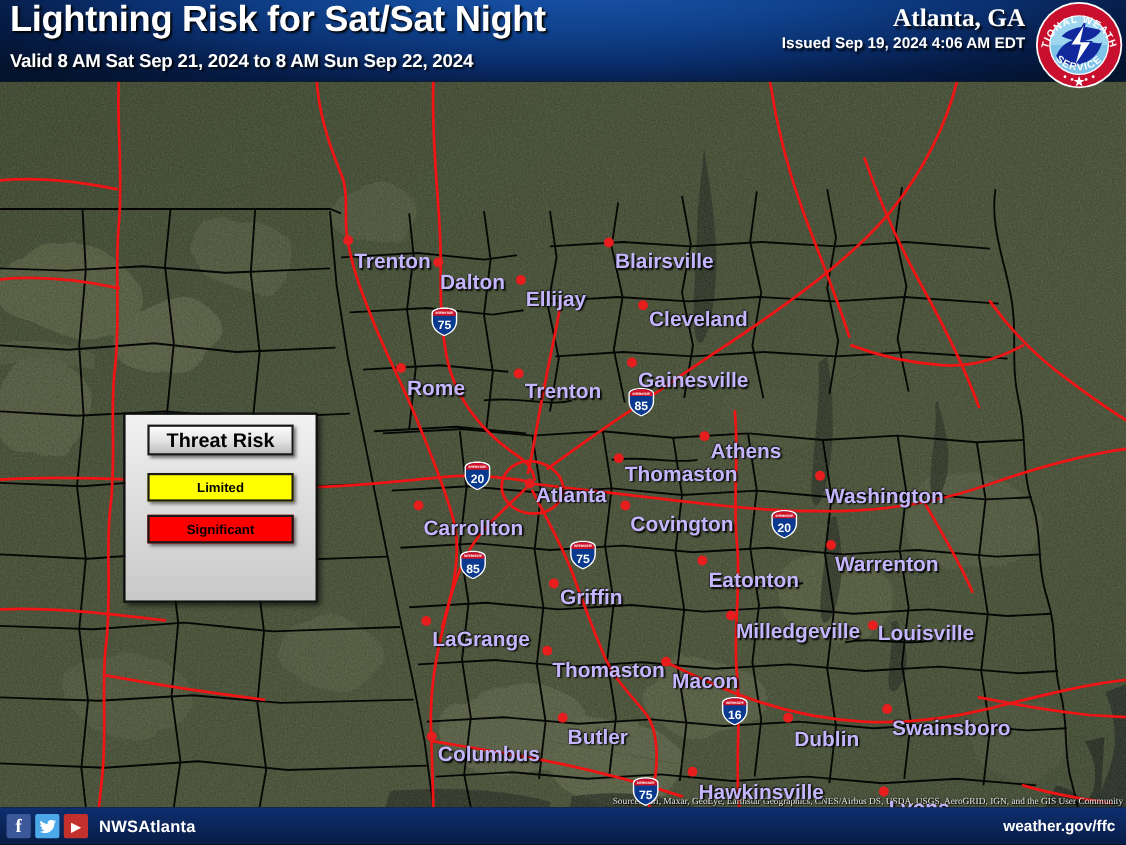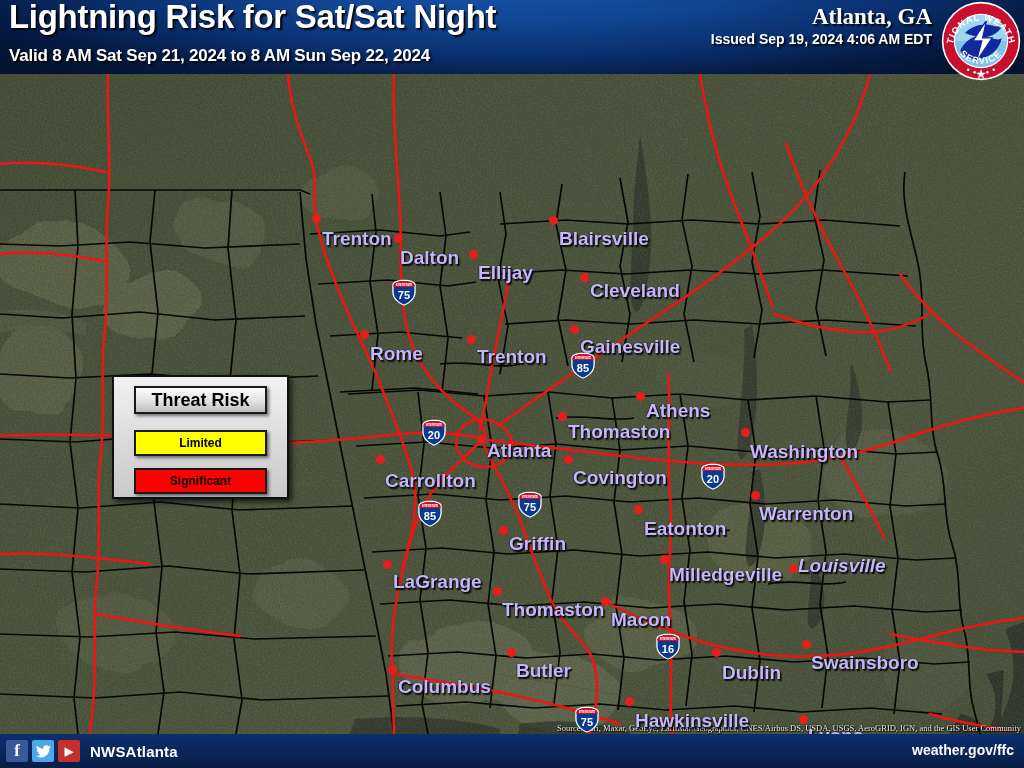--- a/index.html
+++ b/index.html
@@ -95,21 +95,21 @@
   .shield {
     position: absolute;
     width: 26px; height: 27px;
     z-index: 16;
   }
 
   
   #legend {
     position: absolute;
     left: 112px; top: 301px;
-    width: 177px; height: 124px;
+    width: 177px; height: 173px;
     background: linear-gradient(180deg, #f2f2f2 0%, #dcdcdc 50%, #c9c9c9 100%);
     border: 2px solid #101010;
     box-shadow: 3px 3px 5px rgba(0,0,0,0.65);
     z-index: 20;
     padding: 9px 20px;
   }
   .legend-row {
     height: 26px;
     border: 2px solid #1a1a1a;
     display: flex; align-items: center; justify-content: center;
@@ -401,21 +401,21 @@
         <div class="city-label" style="left: 573px; top: 393px;">Covington</div>
         <div class="city-dot" style="left: 638px; top: 435px; background: rgb(232, 29, 29);"></div>
         <div class="city-label" style="left: 644px; top: 444px;">Eatonton</div>
         <div class="city-dot" style="left: 755px; top: 421px; background: rgb(232, 29, 29);"></div>
         <div class="city-label" style="left: 759px; top: 429px;">Warrenton</div>
         <div class="city-dot" style="left: 503px; top: 456px; background: rgb(232, 29, 29);"></div>
         <div class="city-label" style="left: 509px; top: 459px;">Griffin</div>
         <div class="city-dot" style="left: 664px; top: 485px; background: rgb(232, 29, 29);"></div>
         <div class="city-label" style="left: 669px; top: 490px;">Milledgeville</div>
         <div class="city-dot" style="left: 793px; top: 494px; background: rgb(232, 29, 29);"></div>
-        <div class="city-label" style="left: 798px; top: 481px; font-style: italic;">Louisville</div>
+        <div class="city-label" style="left: 798px; top: 492px;">Louisville</div>
         <div class="city-dot" style="left: 387px; top: 490px; background: rgb(232, 29, 29);"></div>
         <div class="city-label" style="left: 393px; top: 497px;">LaGrange</div>
         <div class="city-dot" style="left: 497px; top: 517px; background: rgb(232, 29, 29);"></div>
         <div class="city-label" style="left: 502px; top: 525px;">Thomaston</div>
         <div class="city-dot" style="left: 605px; top: 527px; background: rgb(232, 29, 29);"></div>
         <div class="city-label" style="left: 611px; top: 535px;">Macon</div>
         <div class="city-dot" style="left: 511px; top: 578px; background: rgb(232, 29, 29);"></div>
         <div class="city-label" style="left: 516px; top: 586px;">Butler</div>
         <div class="city-dot" style="left: 716px; top: 578px; background: rgb(232, 29, 29);"></div>
         <div class="city-label" style="left: 722px; top: 588px;">Dublin</div>

